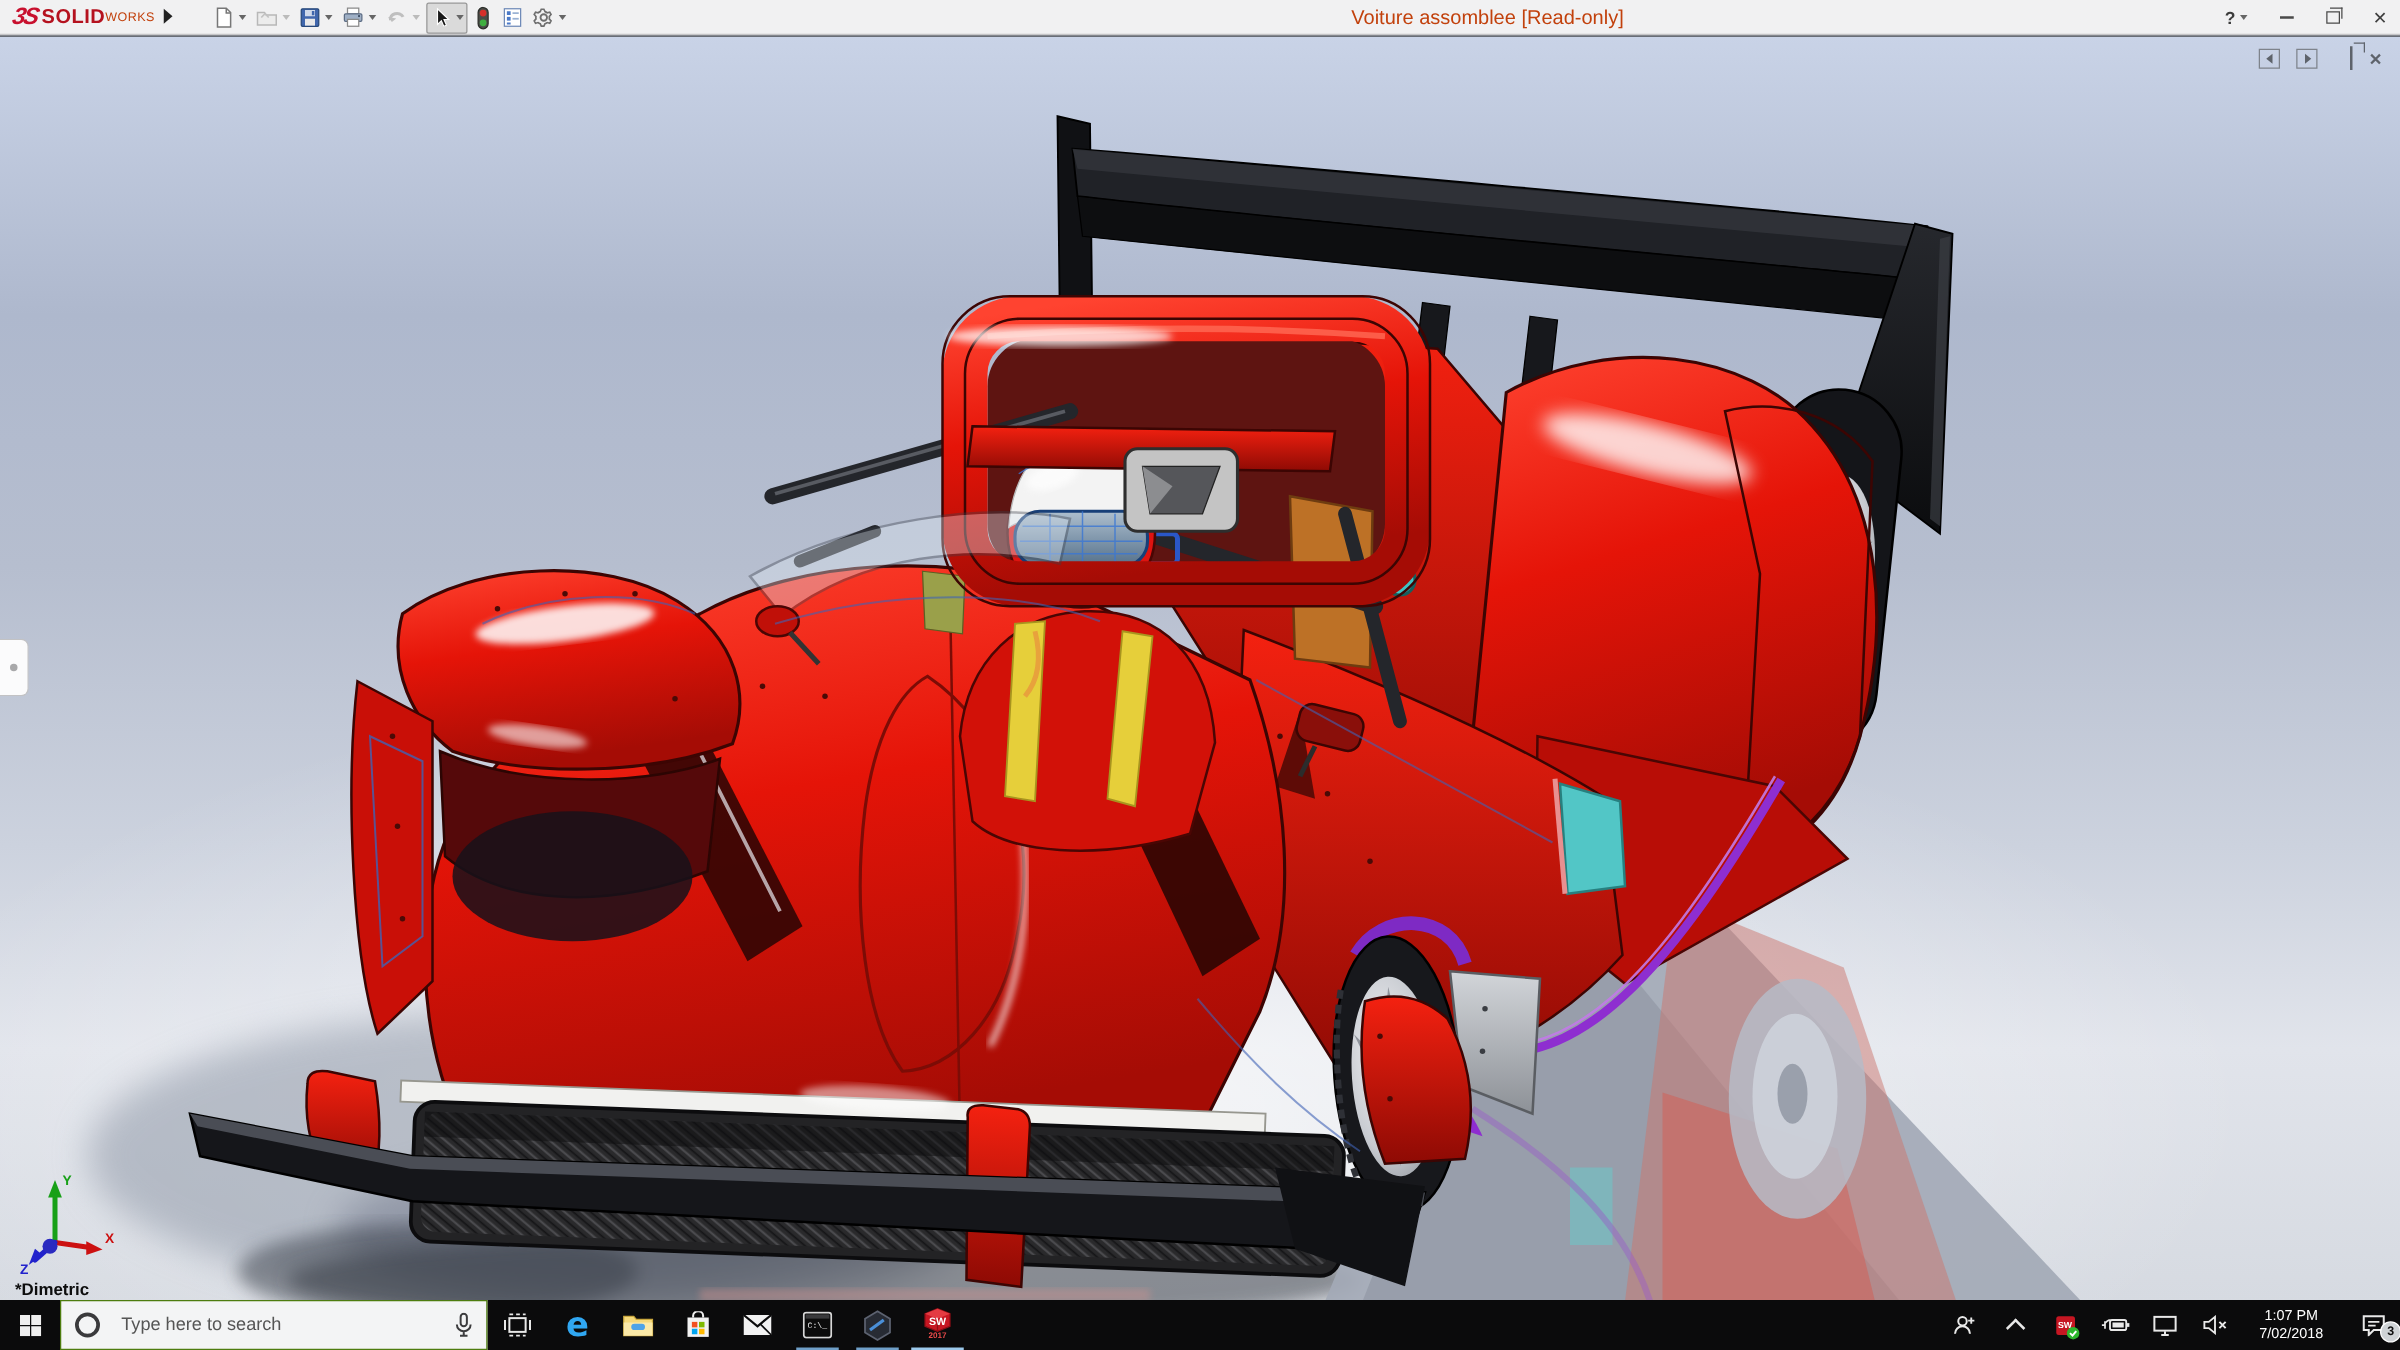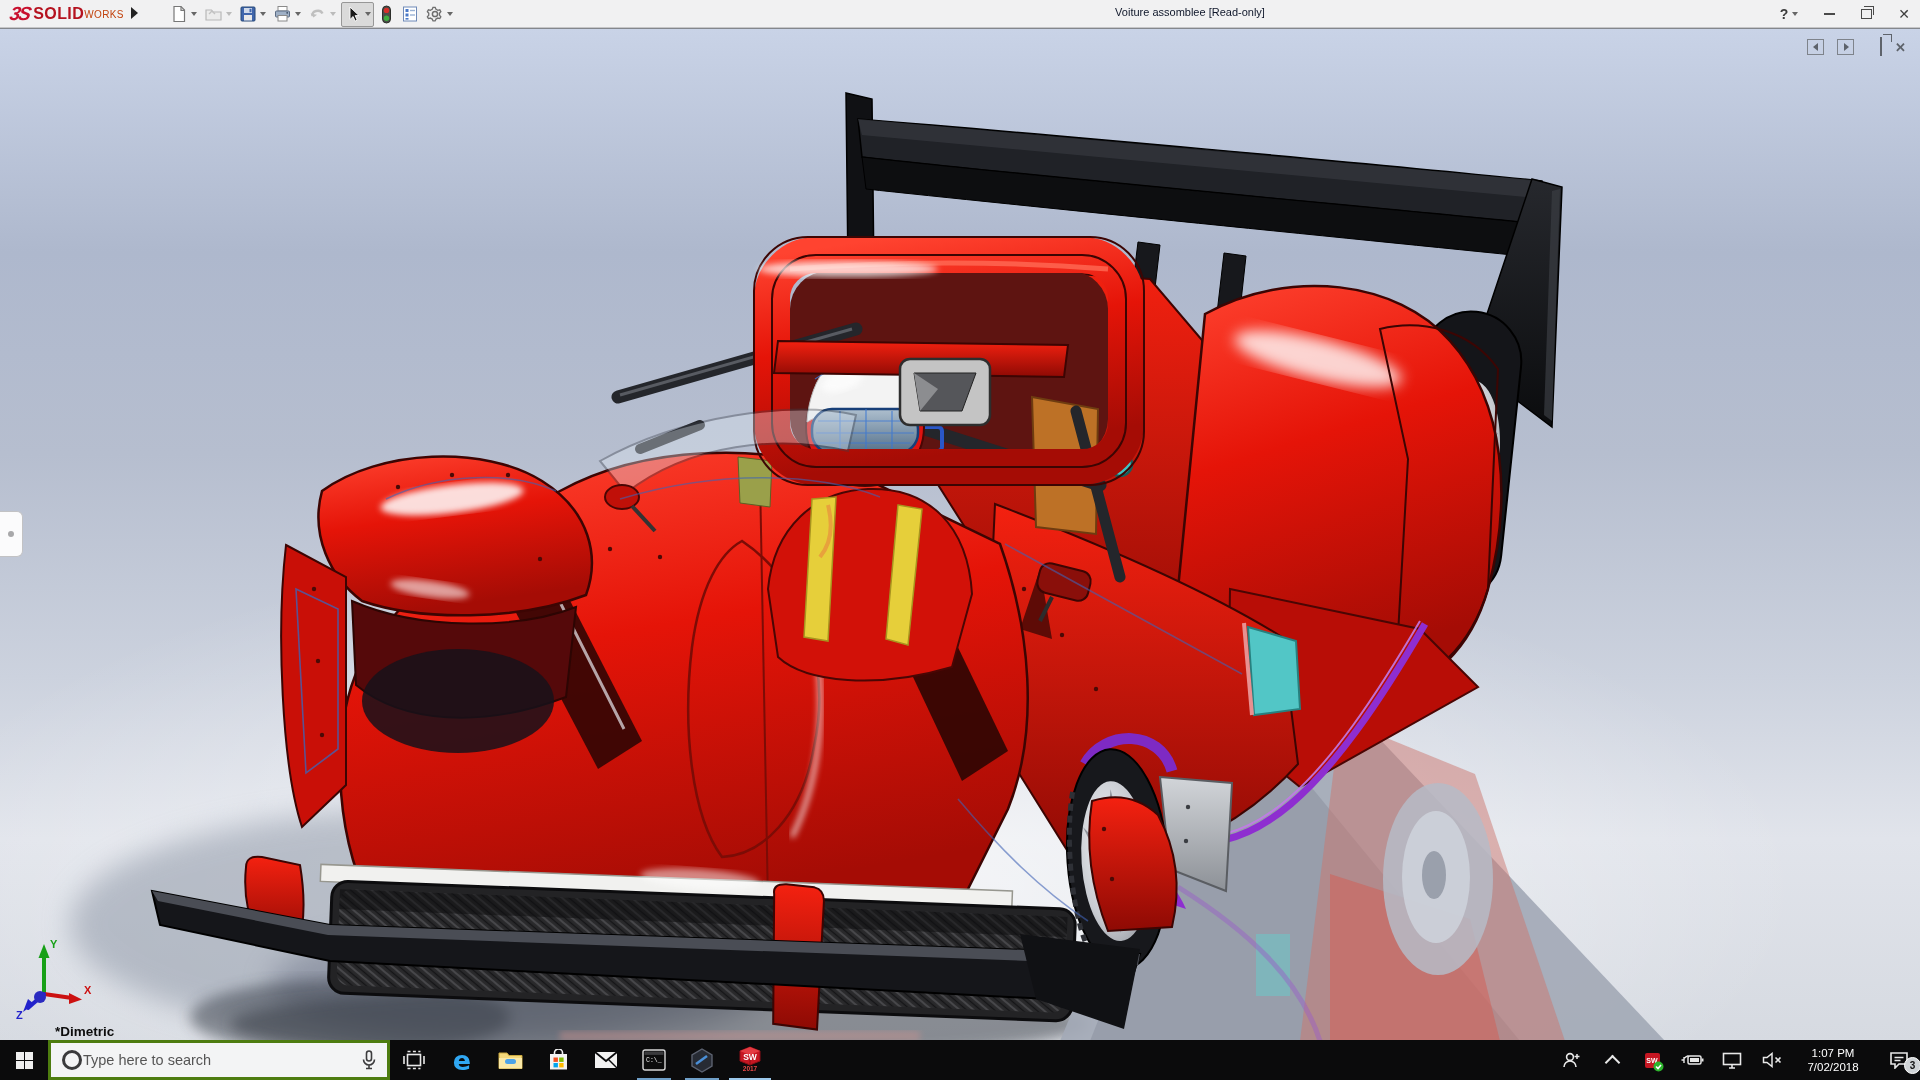--- a/index.html
+++ b/index.html
@@ -10,43 +10,43 @@
   .brand .mark{font-style:italic;font-weight:bold;font-size:19px;color:#c8102e;letter-spacing:-2px;margin-right:4px;transform:skewX(-12deg);}
   .brand .solid{font-weight:bold;font-size:16px;color:#b5121f;letter-spacing:.4px;}
   .brand .works{font-weight:400;font-size:10px;color:#c2410c;letter-spacing:.4px;}
   .flyout{position:absolute;left:131px;top:7px;width:0;height:0;border-left:7px solid #222;
     border-top:6px solid transparent;border-bottom:6px solid transparent;cursor:pointer;}
   .tools{position:absolute;left:168px;top:2px;height:24px;display:flex;align-items:center;gap:3px;}
   .tbtn{display:flex;align-items:center;gap:2px;padding:2px 2px;border-radius:2px;}
   .caret{width:0;height:0;border-top:4px solid #666;border-left:3.5px solid transparent;border-right:3.5px solid transparent;margin-left:1px;}
   .caret.dis{border-top-color:#bbb;}
   .tbtn.pressed{background:#dadada;border:1px solid #979797;}
-  .title-text{position:absolute;left:1190px;top:6px;transform:translateX(-50%);font-size:11px;color:#0f172a;white-space:nowrap;}
+  .title-text{position:absolute;left:1190px;top:6px;transform:translateX(-50%);font-size:16px;color:#c2410c;white-space:nowrap;}
   .winbtns{position:absolute;right:10px;top:0;height:28px;display:flex;align-items:center;gap:26px;}
   .winbtns .help{font-size:14px;font-weight:bold;color:#3c3c3c;display:flex;align-items:center;gap:3px;}
   .wb{color:#4a4a4a;cursor:pointer;display:inline-flex;align-items:center;justify-content:center;}
   .minus{width:11px;height:2px;background:#4a4a4a;}
   .restore{width:9px;height:8px;border:1.5px solid #4a4a4a;position:relative;background:#f1f1f2;}
   .restore:before{content:"";position:absolute;left:2px;top:-4px;width:9px;height:8px;border:1.5px solid #4a4a4a;border-bottom:none;border-left:none;}
   .close{font-size:14px;color:#3e3e3e;}
   .viewport{position:absolute;top:28px;left:0;width:1920px;height:1012px;border-top:1px solid #84878d;box-sizing:border-box;overflow:hidden;}
   .viewport svg.scene{position:absolute;left:0;top:0;}
   .docbtns{position:absolute;right:14px;top:9px;display:flex;align-items:center;gap:13px;z-index:5;}
   .docbox{width:15px;height:14px;border:1.5px solid #7e838b;display:flex;align-items:center;justify-content:center;}
   .doc-minus{width:10px;height:2px;background:#5e636b;}
   .doc-restore{width:8px;height:7px;border:1.5px solid #5e636b;position:relative;}
   .doc-restore:before{content:"";position:absolute;left:2px;top:-4px;width:8px;height:7px;border:1.5px solid #5e636b;border-bottom:none;border-left:none;}
   .doc-close{font-size:13px;color:#5e636b;font-weight:bold;}
   .lefttab{position:absolute;left:0;top:482px;width:22px;height:44px;background:#fbfbfc;border:1px solid #c2c2c4;border-left:none;border-radius:0 6px 6px 0;z-index:5;}
   .lefttab i{position:absolute;left:8px;top:19px;width:6px;height:6px;border-radius:50%;background:#a8a8aa;}
-  .viewlabel{position:absolute;left:12px;bottom:1px;font-size:13.5px;font-weight:bold;color:#0d0d0d;z-index:5;margin-left:43px;}
+  .viewlabel{position:absolute;left:12px;bottom:1px;font-size:13.5px;font-weight:bold;color:#0d0d0d;z-index:5;}
   .triad{position:absolute;left:14px;bottom:20px;z-index:5;}
   .taskbar{position:absolute;left:0;top:1040px;width:1920px;height:40px;background:#0b0b0c;display:flex;align-items:stretch;}
   .startbtn{width:48px;display:flex;align-items:center;justify-content:center;}
-  .searchbox{width:342px;background:#f3f4f5;border:3px solid #4d7c0f;box-sizing:border-box;display:flex;align-items:center;padding:0 10px;gap:0;}
+  .searchbox{width:342px;background:#f3f4f5;border:1px solid #4d7c0f;box-sizing:border-box;display:flex;align-items:center;padding:0 10px;gap:16px;}
   .searchbox .ph{font-size:14.5px;color:#555;flex:1;}
   .tb-apps{display:flex;}
   .tb-app{width:48px;display:flex;align-items:center;justify-content:center;position:relative;}
   .tb-app .underline{position:absolute;bottom:0;left:7px;right:7px;height:2.5px;background:#6f9fc8;}
   .tb-app.active .underline{left:3px;right:3px;background:#9cc9ec;}
   .tray{margin-left:auto;display:flex;align-items:center;gap:16px;padding-right:4px;}
   .tray .titem{display:flex;align-items:center;justify-content:center;width:24px;height:40px;}
   .clock{width:62px;text-align:center;color:#fff;font-size:11.5px;line-height:14px;padding:0 2px;}
   .chev{width:9px;height:9px;border-left:2px solid #e8e8e8;border-top:2px solid #e8e8e8;transform:rotate(45deg);margin-top:4px;}
   .badge{position:absolute;right:-5px;bottom:6px;width:15px;height:15px;border-radius:50%;background:#cfd3d6;border:1.5px solid #fff;color:#111;

